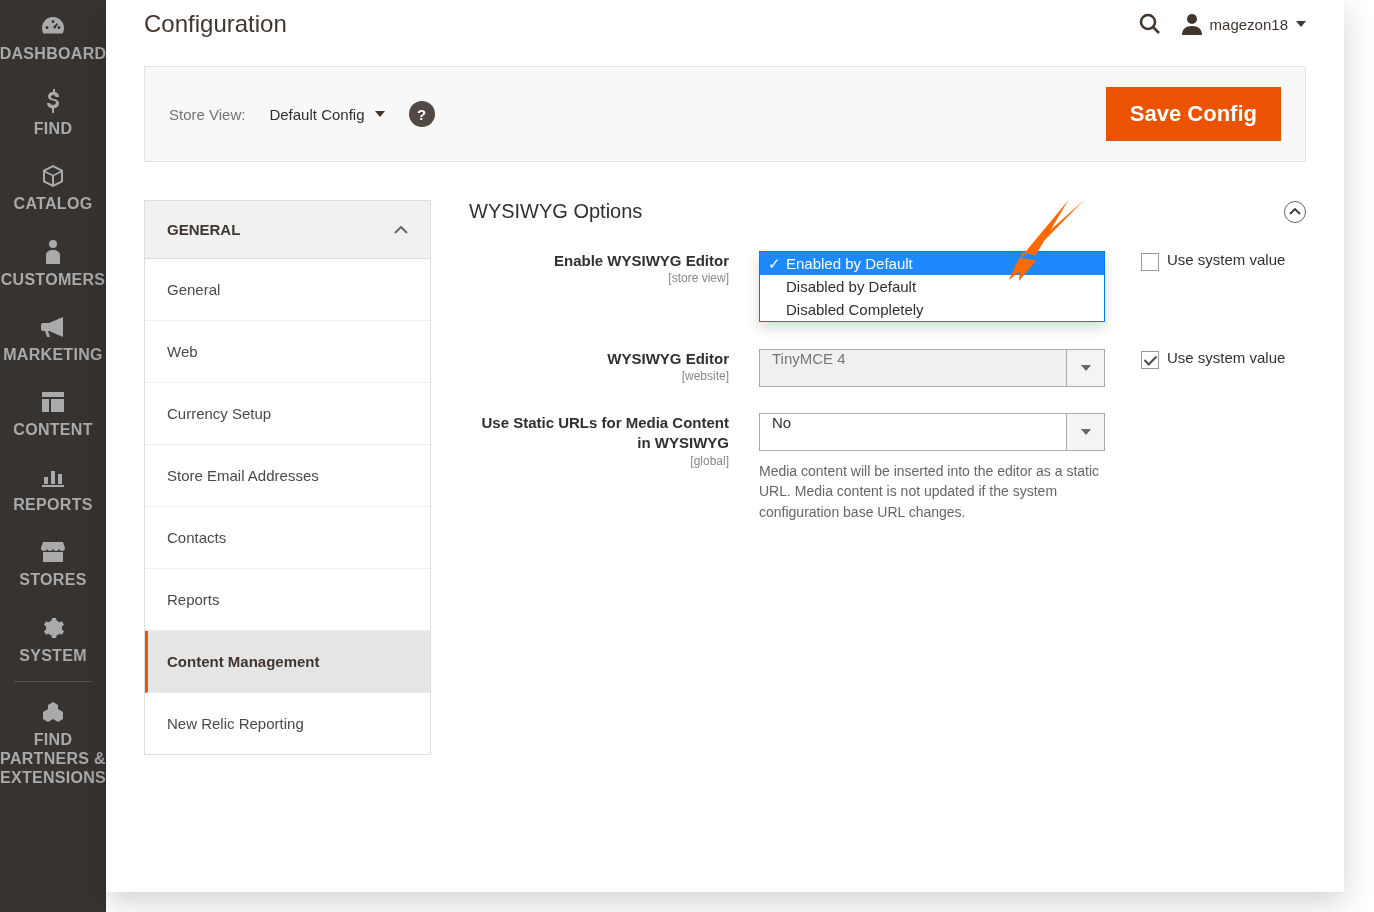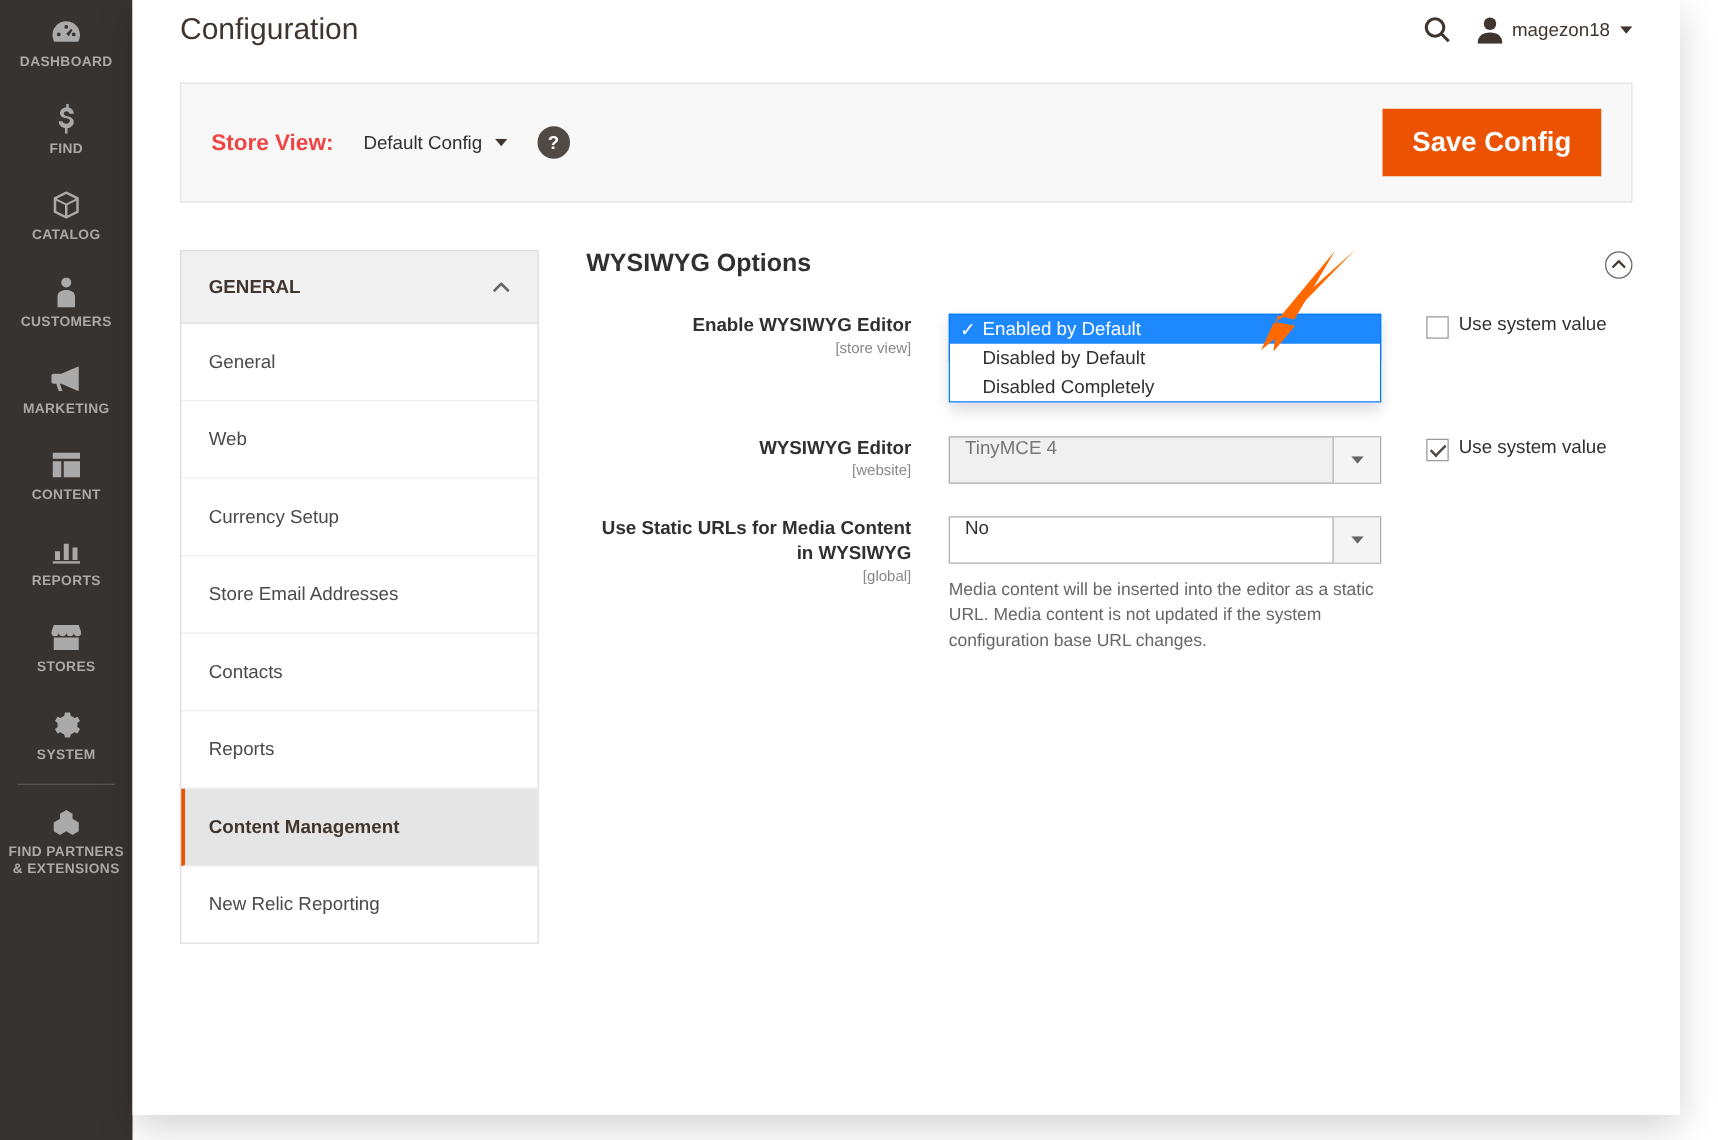--- a/index.html
+++ b/index.html
@@ -1,43 +1,43 @@
 <!DOCTYPE html>
 <html><head>
 <meta charset="utf-8">
 <style>
   * { box-sizing: border-box; margin: 0; padding: 0; }
   body { font-family: 'Helvetica Neue', Helvetica, Arial, sans-serif; background: #fff; color: #303030; width: 1374px; height: 912px; overflow: hidden; position: relative; }
   .sidebar { position: absolute; left: 0; top: 0; width: 106px; height: 912px; background: #373330; display: flex; flex-direction: column; align-items: stretch; }
   .sidebar-item { display: flex; flex-direction: column; align-items: center; justify-content: center; padding: 14px 4px 12px; color: #aaa; text-align: center; cursor: pointer; border-bottom: 0; }
   .sidebar-item .icon { width: 28px; height: 24px; display: flex; align-items: center; justify-content: center; margin-bottom: 6px; color: #aaa; }
-  .sidebar-item .label { font-size: 11px; letter-spacing: 0.3px; font-weight: 600; line-height: 1.2; }
+  .sidebar-item .label { font-size: 16px; letter-spacing: 0.3px; font-weight: 600; line-height: 1.2; }
   .sidebar-sep { height: 1px; background: #555; margin: 4px 14px; }
   .main { position: absolute; left: 106px; top: 0; right: 30px; bottom: 20px; background: #fff; box-shadow: 0 10px 30px rgba(0,0,0,0.18); }
   .page-header { display: flex; align-items: center; justify-content: space-between; padding: 10px 38px 28px 38px; }
   .page-title { font-size: 24px; font-weight: 400; color: #41362f; }
   .header-actions { display: flex; align-items: center; gap: 20px; }
   .search-btn, .user-btn { display: flex; align-items: center; gap: 8px; color: #41362f; cursor: pointer; }
   .user-btn .uname { font-size: 15px; }
   .toolbar { margin: 0 38px; background: #f8f8f8; border: 1px solid #e3e3e3; padding: 20px 24px; display: flex; align-items: center; justify-content: space-between; }
   .toolbar-left { display: flex; align-items: center; gap: 24px; }
-  .store-view-label { font-size: 18px; font-weight: 700; color: #ef4444; }
+  .store-view-label { font-size: 15px; font-weight: 400; color: #737373; }
   .store-view-select { font-size: 15px; color: #303030; display: flex; align-items: center; gap: 10px; cursor: pointer; }
   .help-icon { width: 26px; height: 26px; border-radius: 50%; background: #514943; color: #fff; display: flex; align-items: center; justify-content: center; font-weight: 700; font-size: 15px; cursor: pointer; }
   .save-btn { background: #eb5202; color: #fff; border: none; font-size: 22px; font-weight: 700; padding: 14px 24px; cursor: pointer; }
   .content-area { display: flex; padding: 38px 38px 0 38px; gap: 38px; align-items: flex-start; }
   .config-nav { width: 287px; background: #fff; }
   .nav-group-header { background: #f1f1f1; border: 1px solid #ddd; padding: 20px 22px; font-size: 15px; font-weight: 700; color: #41362f; display: flex; align-items: center; justify-content: space-between; cursor: pointer; }
   .nav-list { border-left: 1px solid #ddd; border-right: 1px solid #ddd; border-bottom: 1px solid #ddd; }
   .nav-item { padding: 22px 22px; font-size: 15px; color: #4a4a4a; cursor: pointer; border-bottom: 1px solid #eee; }
   .nav-item:last-child { border-bottom: none; }
   .nav-item.active { border-left: 3px solid #eb5202; padding-left: 19px; background: #e5e5e5; color: #41362f; font-weight: 600; }
   .config-panel { flex: 1; position: relative; }
   .section-header { display: flex; align-items: center; justify-content: space-between; padding-bottom: 28px; }
-  .section-title { font-size: 20px; font-weight: 700; color: #303030; }
+  .section-title { font-size: 20px; font-weight: 400; color: #303030; }
   .collapse-btn { width: 22px; height: 22px; border: 1px solid #666; border-radius: 50%; display: flex; align-items: center; justify-content: center; cursor: pointer; }
   .field-row { display: flex; align-items: flex-start; margin-bottom: 26px; gap: 30px; }
   .field-label-col { width: 260px; text-align: right; }
   .field-label-col .flabel { font-size: 15px; font-weight: 600; color: #303030; line-height: 1.35; }
   .field-label-col .fscope { font-size: 12px; color: #888; }
   .field-control-col { width: 346px; position: relative; }
   .select-box { width: 100%; height: 38px; border: 1px solid #adadad; background: #fff; display: flex; align-items: flex-start; padding: 0 12px; font-size: 15px; color: #303030; position: relative; }
   .select-box.disabled { background: #f0f0f0; color: #777; }
   .select-arrow { position: absolute; right: 0; top: 0; width: 38px; height: 36px; border-left: 1px solid #adadad; background: #f4f4f4; display: flex; align-items: center; justify-content: center; }
   .field-extra-col { flex: 1; padding-left: 6px; }

